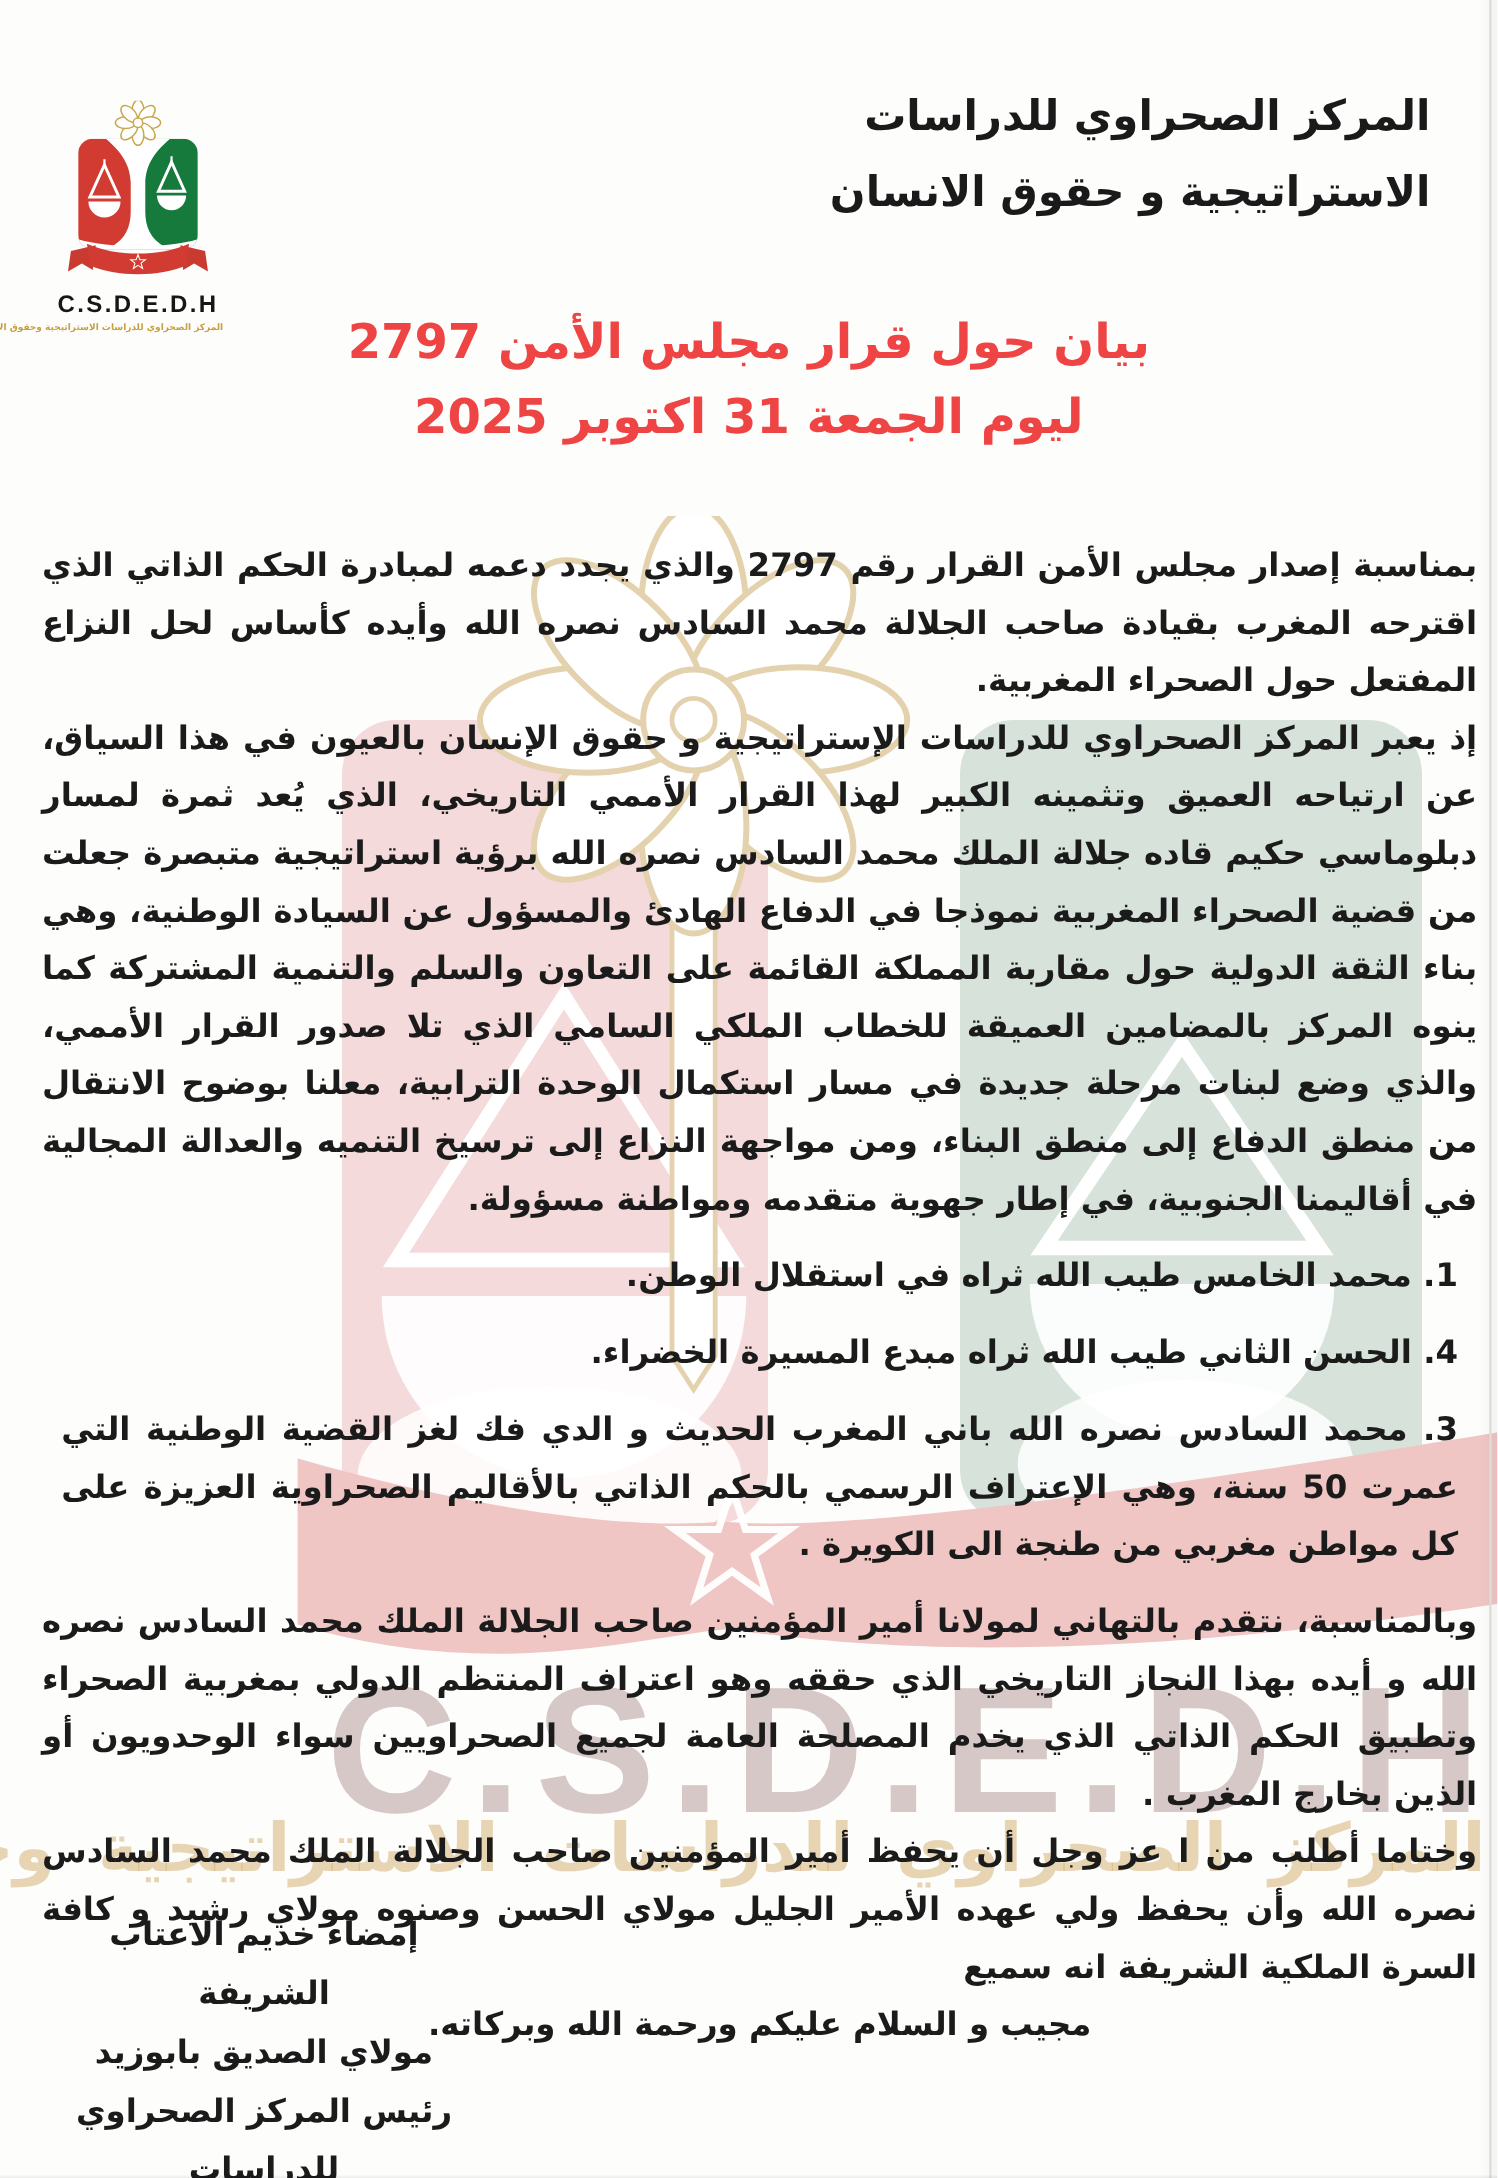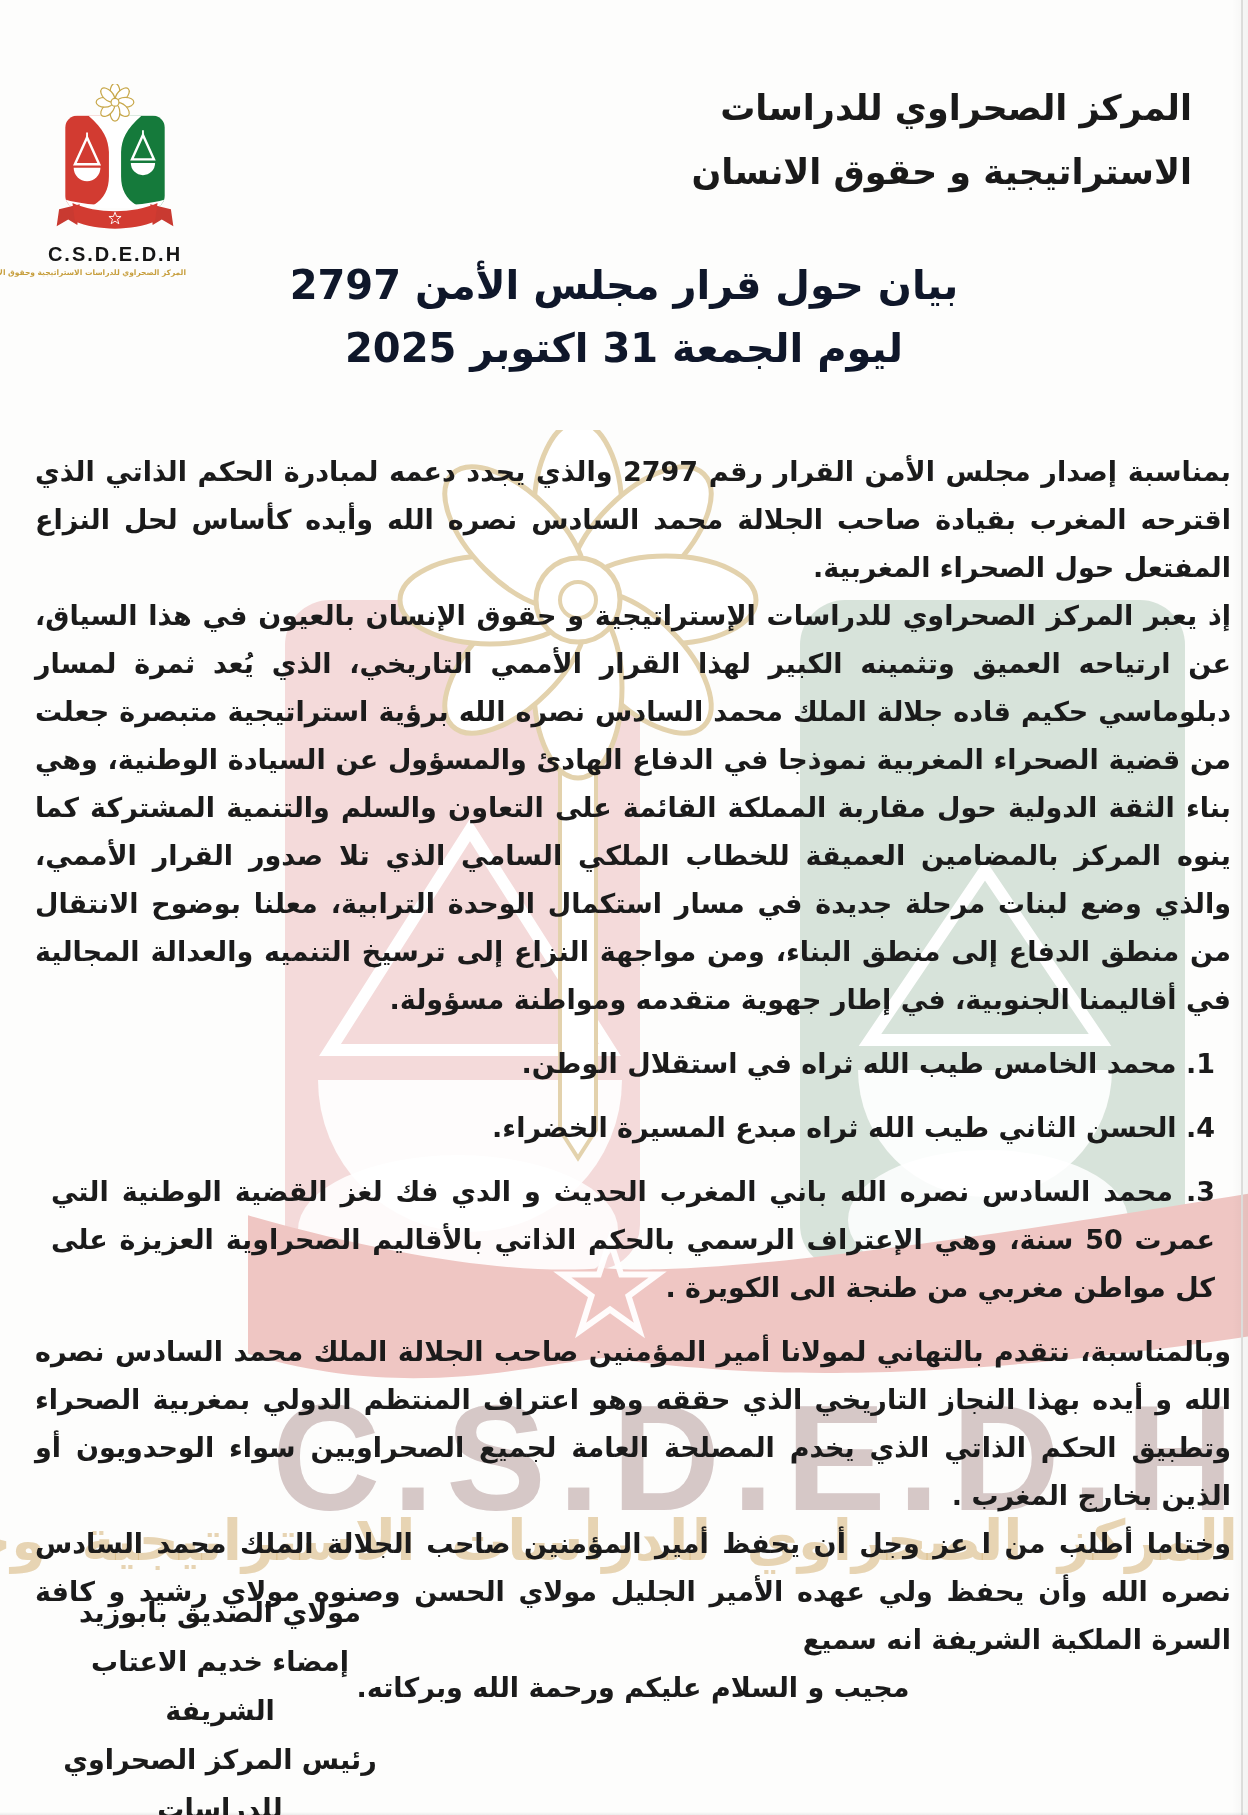--- a/index.html
+++ b/index.html
@@ -19,26 +19,26 @@
   
   .logo-block { position:absolute; left:44px; top:84px; width:142px;
     text-align:center; z-index:3; }
   .logo-emblem { display:block; margin:0 auto; }
   .logo-acronym { margin-top:1px; font-family:"Liberation Sans", sans-serif;
     font-weight:bold; font-size:20px; letter-spacing:2px; color:#161616; }
   .logo-caption { margin-top:2px; font-size:7.5px; font-weight:bold;
     color:#c79f3e; direction:rtl; white-space:nowrap; }
 
   
-  .org-header { position:absolute; top:76px; right:56px; z-index:3;
+  .org-header { position:absolute; top:65px; right:56px; z-index:3;
     direction:rtl; text-align:right; font-weight:bold; font-size:35px;
     line-height:64px; color:#1a1a1a; }
   .doc-title { position:absolute; top:254px; left:0; right:0; z-index:3;
     direction:rtl; text-align:center; font-weight:bold; font-size:40px;
-    line-height:63px; color:#0f172a; }
+    line-height:63px; color:#ef4444; }
 
   
   .wm-svg { position:absolute; left:248px; top:430px; z-index:0; }
   .wm-acronym { position:absolute; left:272px; top:1372px; width:970px; z-index:1;
     font-family:"Liberation Sans", sans-serif; font-weight:bold;
     font-size:150px; letter-spacing:12px; color:rgba(140,100,100,0.35);
     white-space:nowrap; }
   .wm-arabic { position:absolute; left:40px; right:10px; top:1508px; z-index:1;
     direction:rtl; text-align:center; font-weight:bold; font-size:56px;
     word-spacing:16px; white-space:nowrap; color:rgba(214,178,118,0.55); }
@@ -163,22 +163,22 @@
       <div>1. محمد الخامس طيب الله ثراه في استقلال الوطن.</div>
       <div>4. الحسن الثاني طيب الله ثراه  مبدع المسيرة الخضراء.</div>
       <div>3. محمد السادس نصره الله باني المغرب الحديث و الدي فك لغز القضية الوطنية التي عمرت 50 سنة، وهي الإعتراف الرسمي بالحكم الذاتي بالأقاليم الصحراوية العزيزة على كل مواطن مغربي من طنجة الى الكويرة .</div>
     </div>
     <p class="para-congrats">وبالمناسبة، نتقدم بالتهاني لمولانا أمير المؤمنين صاحب الجلالة الملك محمد السادس نصره الله و أيده بهذا النجاز التاريخي الذي حققه وهو اعتراف المنتظم الدولي بمغربية الصحراء وتطبيق الحكم الذاتي الذي يخدم المصلحة العامة لجميع الصحراويين سواء الوحدويون أو الذين بخارج المغرب .</p>
     <p>وختاما أطلب من ا عز وجل أن يحفظ أمير المؤمنين صاحب الجلالة الملك محمد السادس نصره الله وأن يحفظ ولي عهده الأمير الجليل مولاي الحسن وصنوه مولاي رشيد و كافة السرة الملكية الشريفة انه سميع</p>
     <p class="closing-last">مجيب و السلام عليكم ورحمة الله وبركاته.</p>
   </div>
 
   <div class="signature">
+    <div>إمضاء خديم الاعتاب الشريفة</div>
     <div>مولاي الصديق بابوزيد</div>
-    <div>إمضاء خديم الاعتاب الشريفة</div>
     <div>رئيس المركز الصحراوي للدراسات</div>
 
   </div>
 
   <div class="edge-right"></div>
   <div class="edge-soft"></div>
   <div class="edge-bottom"></div>
 </div>
 
 </body></html>

